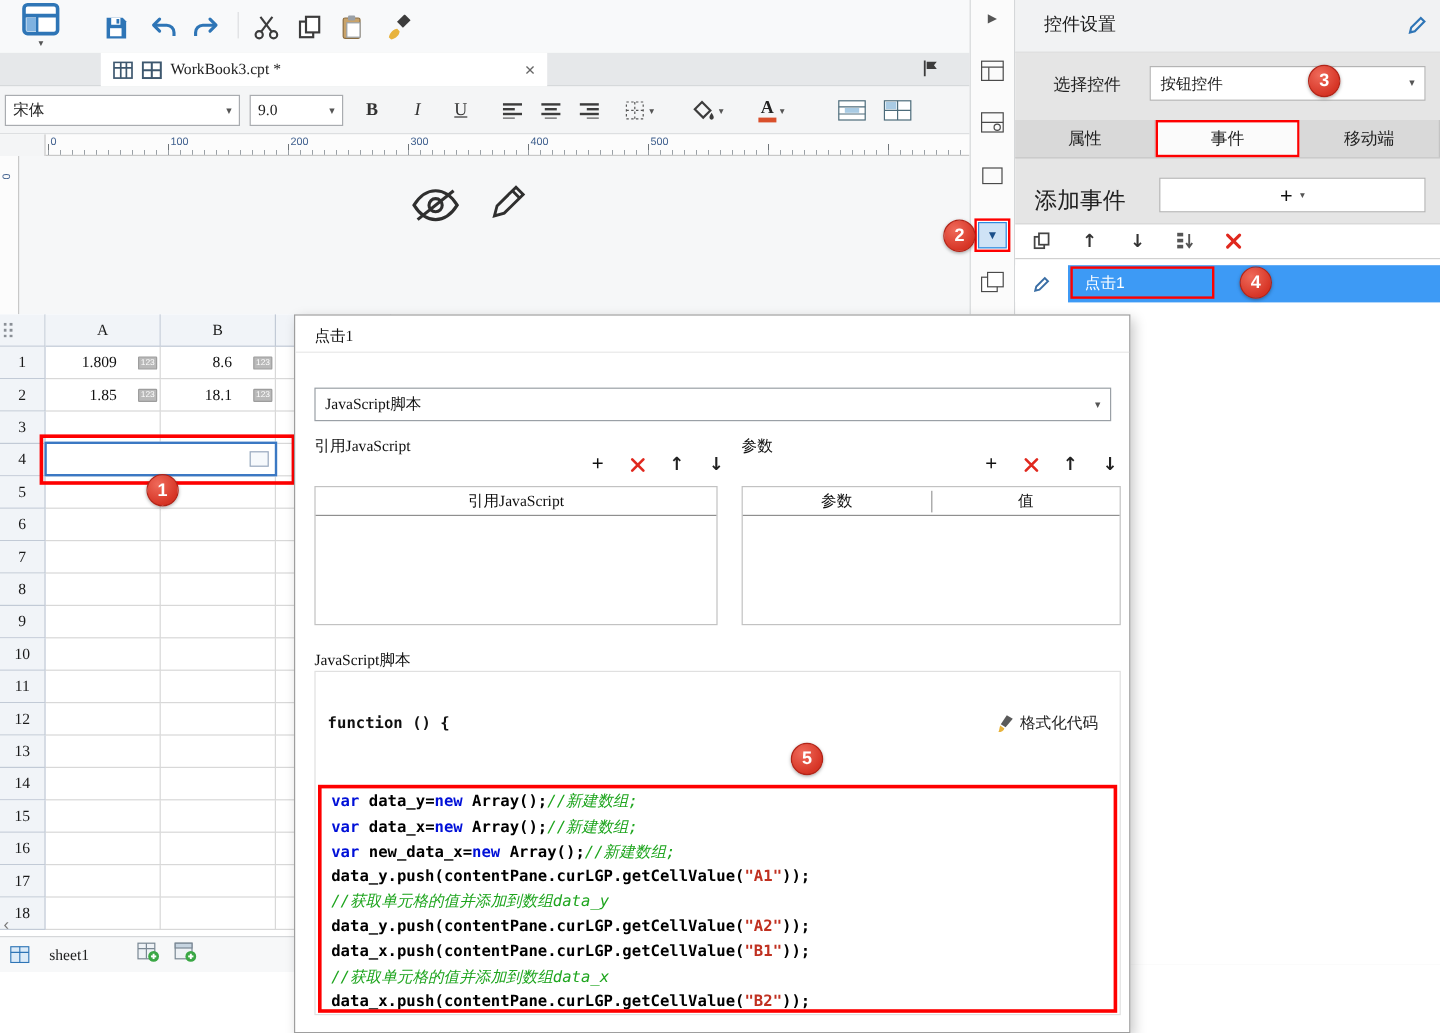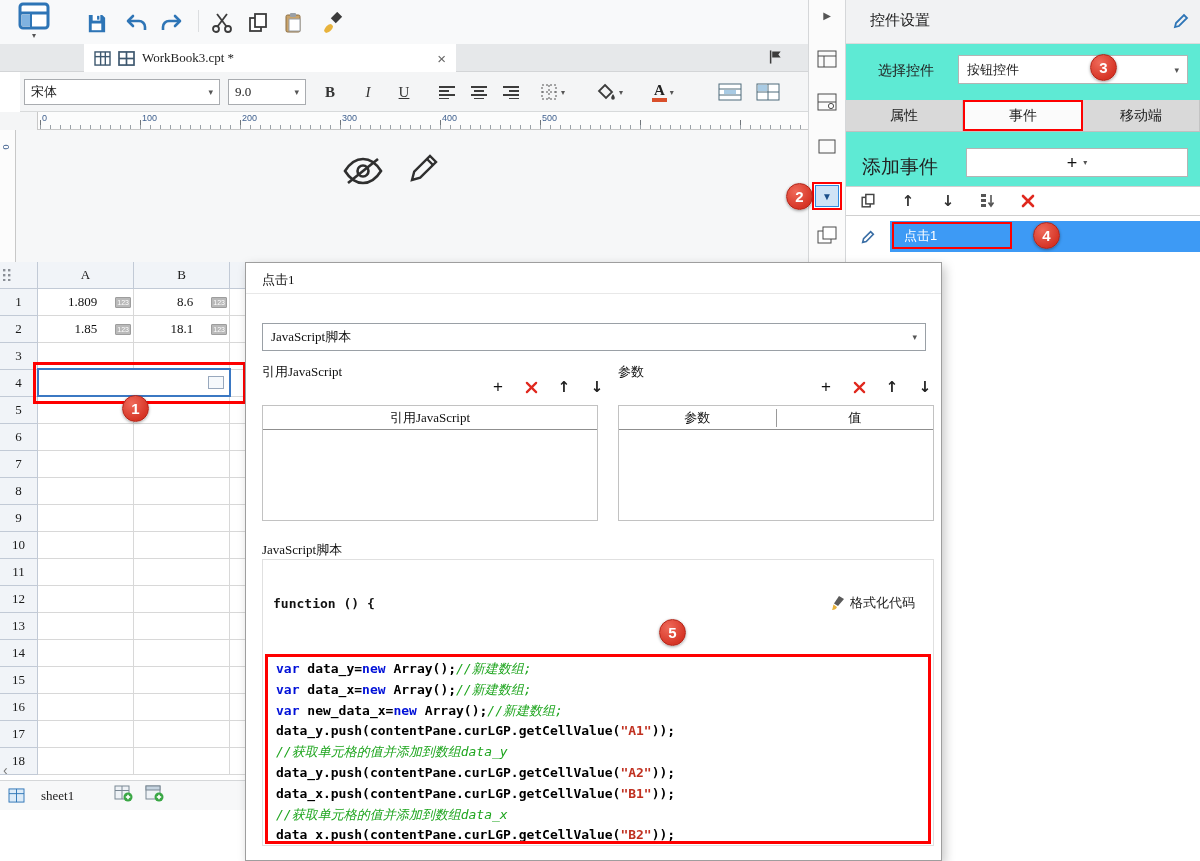--- a/index.html
+++ b/index.html
@@ -14,21 +14,21 @@
 .tb-sep{position:absolute;left:198px;top:10px;width:1px;height:22px;background:#dcdee0;}
 
 
 .tab-bar{position:absolute;left:0;top:44px;width:808px;height:28px;background:#e6e8ea;border-bottom:1px solid #d3d5d7;}
 .doc-tab{position:absolute;left:84px;top:0;width:372px;height:28px;background:#fff;display:flex;align-items:center;padding:0 10px;gap:7px;cursor:pointer;}
 .tab-label{font:13px "Liberation Serif","DejaVu Serif",serif;color:#222;}
 .tab-close{margin-left:auto;color:#666;font-size:15px;line-height:15px;cursor:pointer;}
 .tab-flag{position:absolute;left:768px;top:5px;cursor:pointer;}
 
 
-.font-toolbar{position:absolute;left:0;top:72px;width:808px;height:40px;background:#f4f5f6;border-bottom:1px solid #d8dadb;margin-left:20px;}
+.font-toolbar{position:absolute;left:0;top:72px;width:808px;height:40px;background:#f4f5f6;border-bottom:1px solid #d8dadb;}
 .combo{position:absolute;top:7px;height:26px;background:#fff;border:1px solid #a9acb0;display:flex;align-items:center;padding:0 6px;font:13px "Liberation Serif","DejaVu Serif",serif;color:#222;cursor:pointer;}
 .combo .caret{margin-left:auto;font-size:9px;color:#555;padding-left:6px;}
 .fc-font{left:4px;width:196px;}
 .fc-size{left:208px;width:78px;}
 .fmt-btn{position:absolute;top:8px;width:28px;height:24px;display:flex;align-items:center;justify-content:center;color:#333;cursor:pointer;}
 .fb-b{left:296px;font:bold 15px "Liberation Serif",serif;}
 .fb-i{left:334px;font:italic 15px "Liberation Serif",serif;}
 .fb-u{left:370px;font:15px "Liberation Serif",serif;text-decoration:underline;}
 .al-1{left:414px;}.al-2{left:446px;}.al-3{left:478px;}
 .cb{position:absolute;top:8px;height:24px;display:flex;align-items:center;gap:3px;cursor:pointer;}
@@ -74,21 +74,21 @@
 
 
 .right-strip{position:absolute;left:808px;top:0;width:38px;height:262px;background:#fbfbfb;border-left:1px solid #d5d7d9;border-right:1px solid #d5d7d9;}
 .strip-icon{position:absolute;left:0;width:36px;display:flex;justify-content:center;cursor:pointer;}
 .si-1{top:10px;}.si-2{top:50px;}.si-3{top:93px;}.si-4{top:139px;}.si-5{top:182px;}.si-6{top:226px;}
 .strip-sel-wrap{border:2px solid #fe0000;padding:1px;background:#fff;}
 .strip-sel{width:24px;height:22px;background:#cfe3f6;border:1px solid #2e8ae0;color:#1b4f8a;display:flex;align-items:center;justify-content:center;font-size:10px;}
 .tri-r{font-size:10px;color:#555;}
 
 
-.right-panel{position:absolute;left:846px;top:0;width:354px;height:804px;background:#5eead4;z-index:10;}
+.right-panel{position:absolute;left:846px;top:0;width:354px;height:804px;background:#e5e5e5;z-index:10;}
 .rp-lower{position:absolute;left:0;top:186px;width:354px;bottom:0;background:#fff;}
 .rp-header{position:absolute;left:0;top:0;width:354px;height:44px;background:#f1f2f3;border-bottom:1px solid #dcdcdc;}
 .rp-title{position:absolute;left:24px;top:11px;font-size:15px;color:#1a1a1a;}
 .rp-edit{position:absolute;right:10px;top:12px;cursor:pointer;}
 .rp-select-label{position:absolute;left:32px;top:62px;font-size:14px;color:#222;}
 .rp-dropdown{position:absolute;left:112px;top:55px;width:230px;height:29px;background:#fff;border:1px solid #b4b4b4;display:flex;align-items:center;padding:0 8px;font-size:13px;color:#222;cursor:pointer;}
 .rp-dropdown .caret{margin-left:auto;font-size:9px;color:#555;}
 .rp-tabs{position:absolute;left:0;top:100px;width:354px;height:32px;display:flex;border-bottom:1px solid #c0c0c0;}
 .rp-tab{flex:1;display:flex;align-items:center;justify-content:center;font-size:14px;color:#222;background:#d9d9d9;border-right:1px solid #c4c4c4;cursor:pointer;}
 .rp-tab.active{background:#fbfbfb;border:2px solid #fe0000;}

